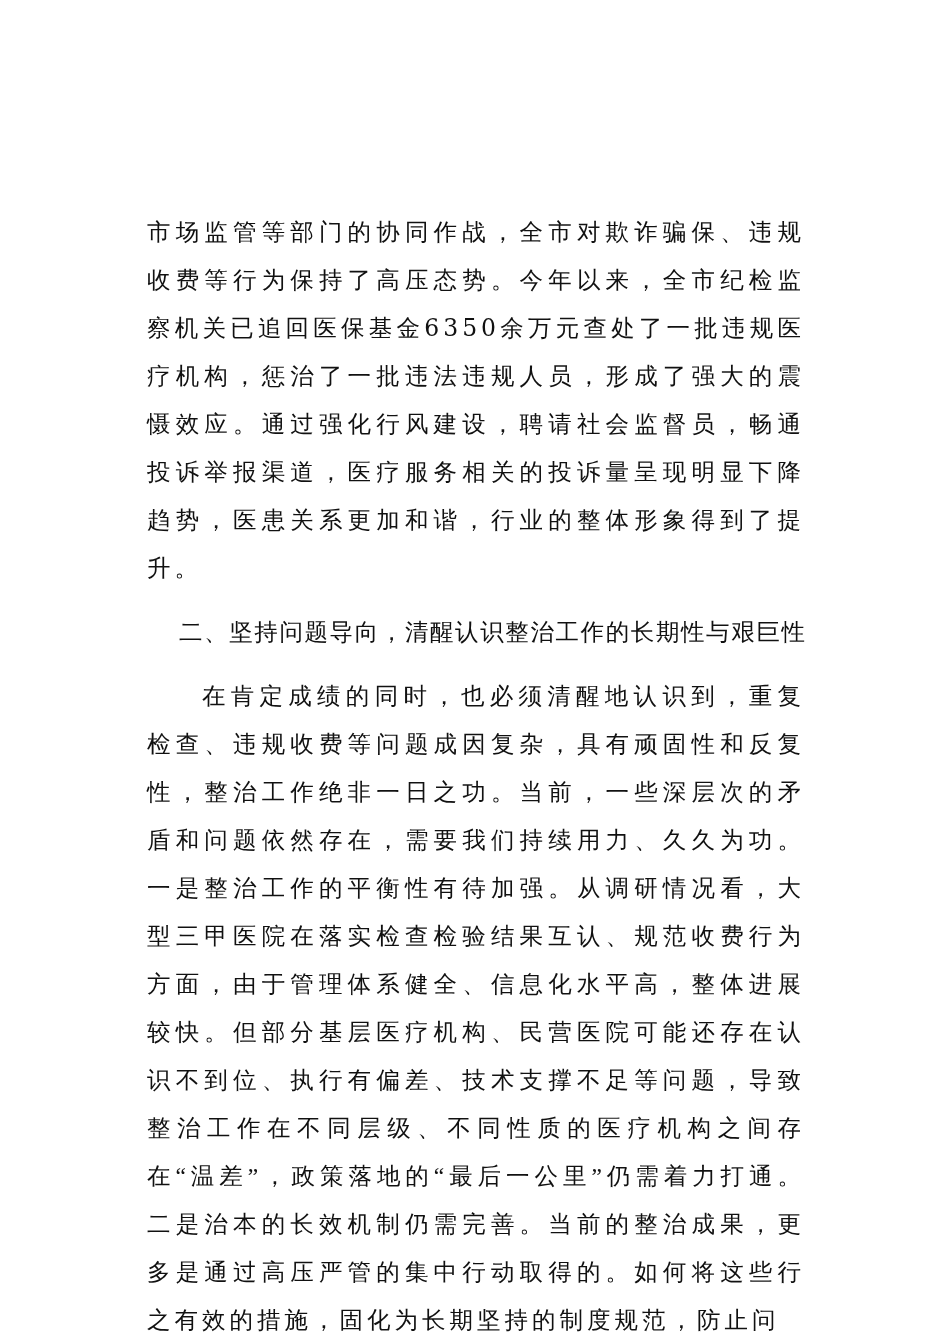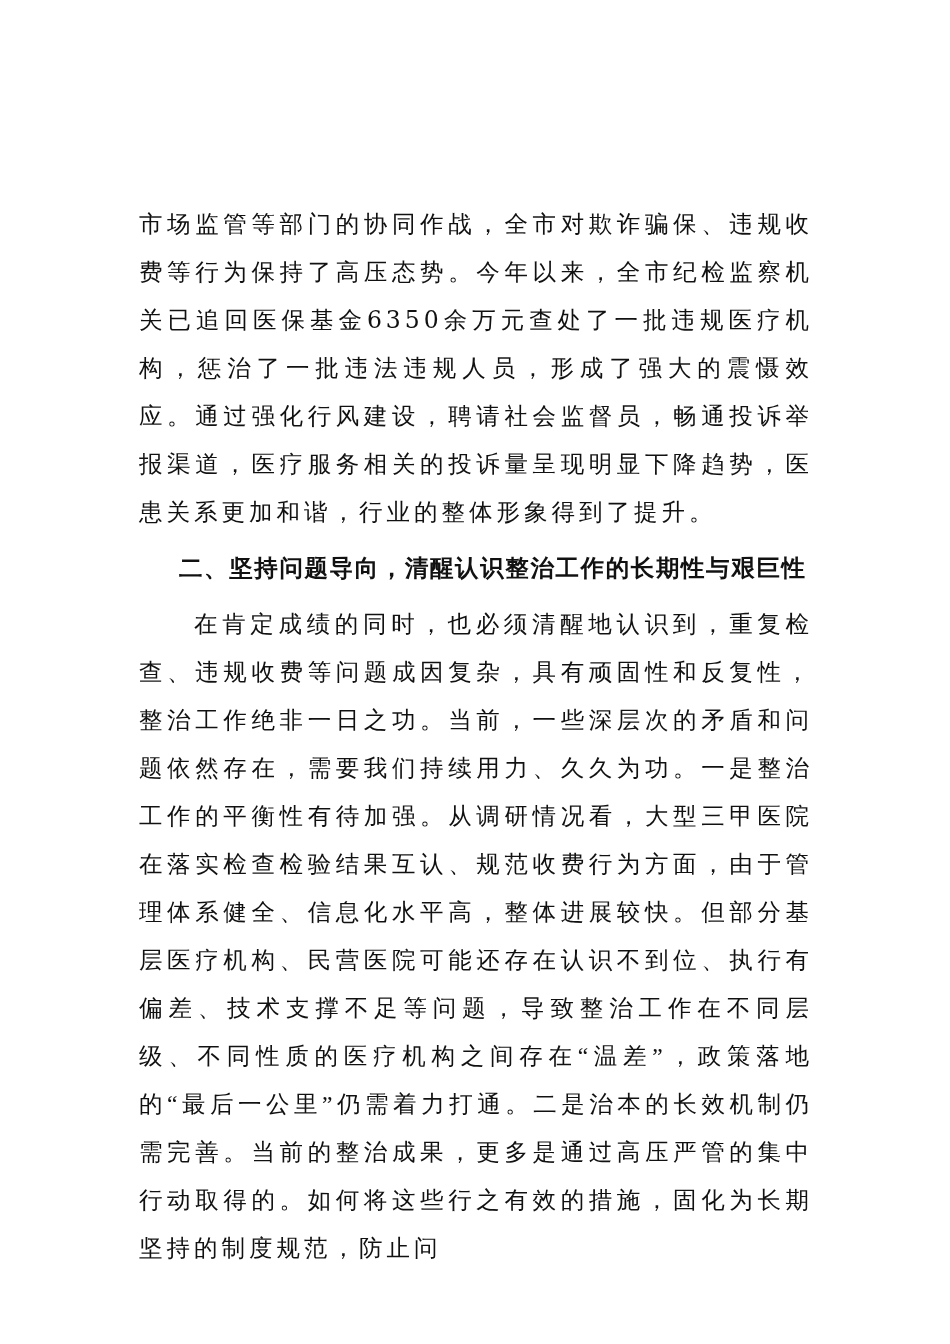--- a/index.html
+++ b/index.html
@@ -15,37 +15,37 @@
       font-family: "DejaVu Serif", "Liberation Serif", serif;
       color: #111111;
     }
     .page {
       position: absolute;
       left: 131px;
       top: 192px;
       width: 690px;
     }
     .para {
-      margin: 8px;
+      margin: 16px;
       font-size: 23.5px;
       line-height: 48px;
       letter-spacing: 4px;
       text-align: justify;
       text-align-last: left;
       word-break: break-all;
     }
     .indent {
       text-indent: 55px;
       font-family: Liberation Serif, serif;
     }
     .heading {
       margin: 0;
       font-size: 23.5px;
       line-height: 48px;
-      font-weight: bold;
+      font-weight: normal;
       letter-spacing: 1.6px;
       text-indent: 48px;
       white-space: nowrap;
       font-family: "DejaVu Sans", "Liberation Sans", sans-serif;
     }
   </style>
 </head>
 <body>
 
 <div class="page">

